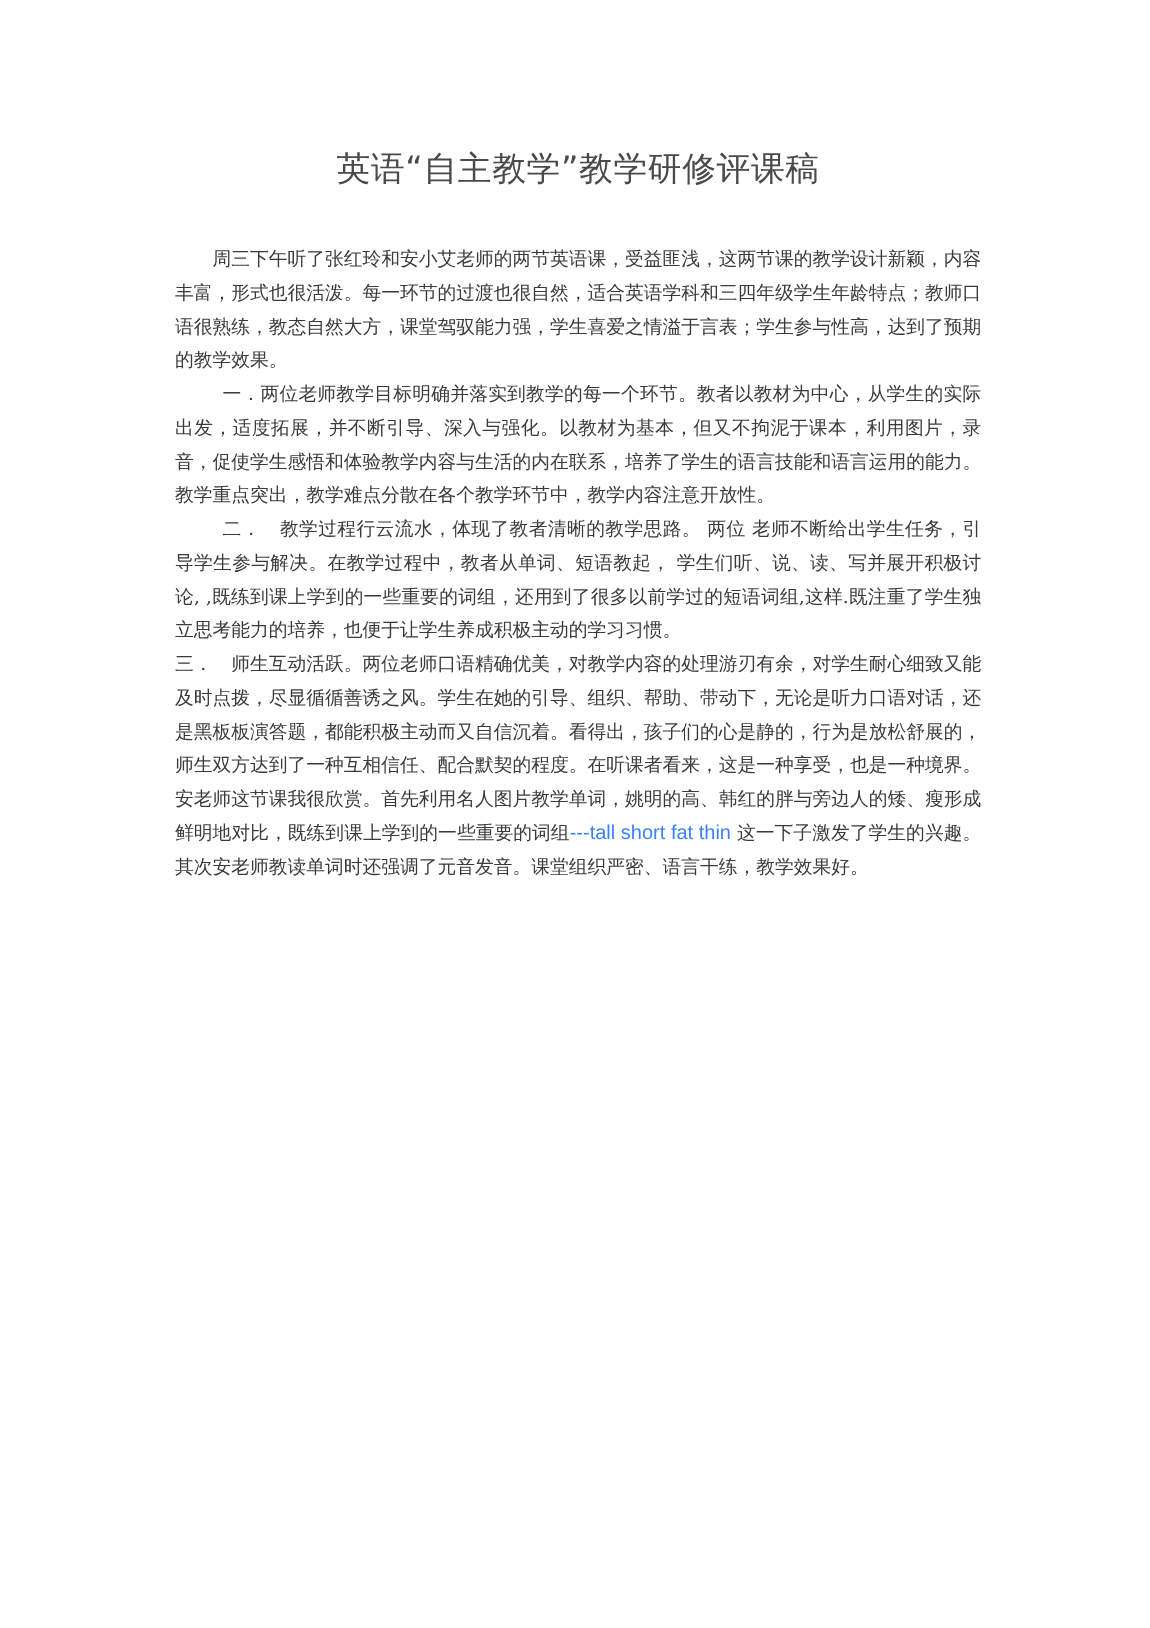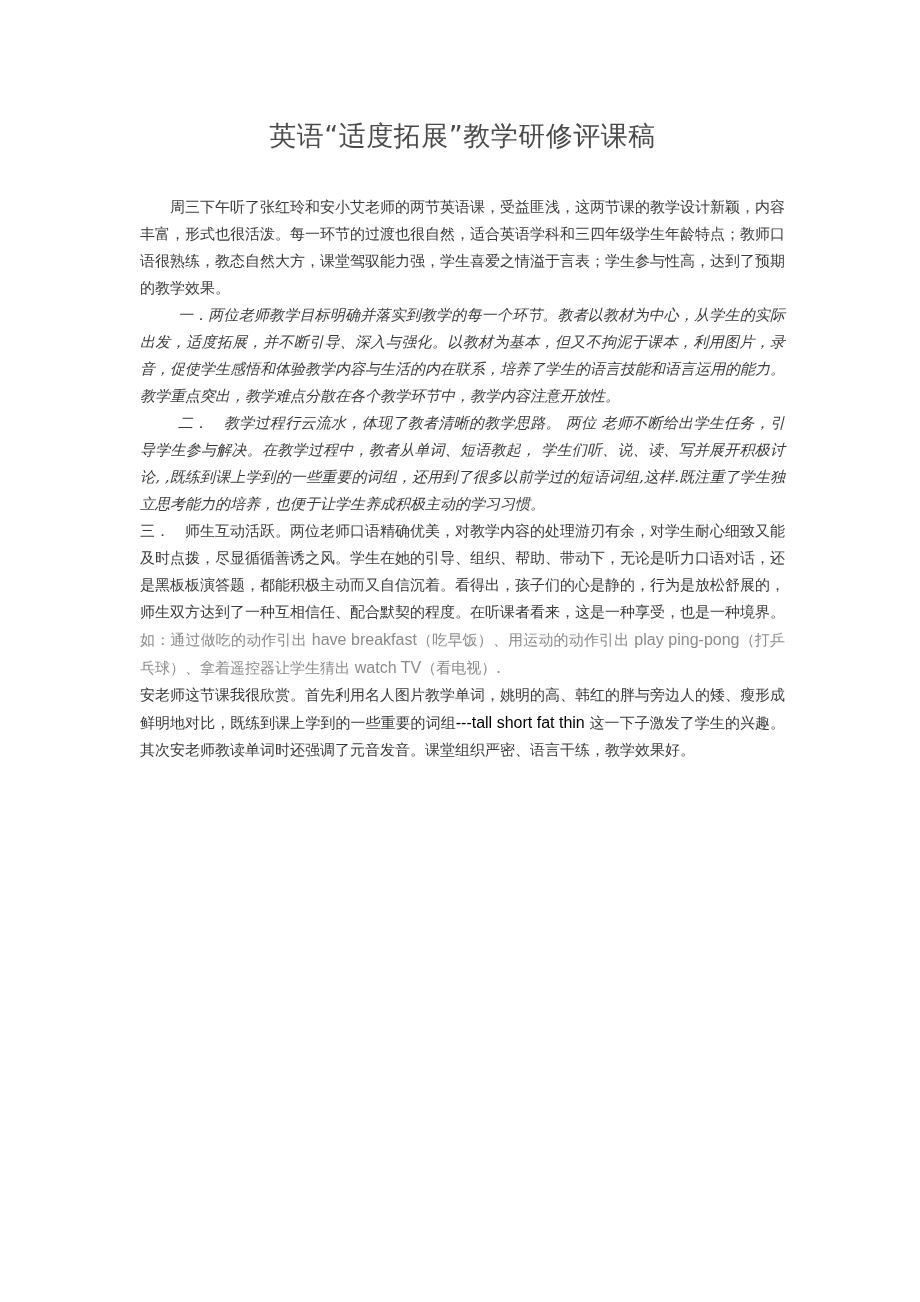--- a/index.html
+++ b/index.html
@@ -40,35 +40,34 @@
       width: 645px;
     }
     .p {
       margin: 0;
       font-size: 15px;
       line-height: 27px;
       text-align: justify;
       color: #3a3a3a;
     }
     .indent2 { text-indent: 30px; }
-    .indent3 { text-indent: 38px; font-style: italic; }
+    .indent3 { text-indent: 38px; }
     .light { color: #8a8a8a; }
     .latin {
       font-family: "Liberation Sans", "DejaVu Sans", sans-serif;
       font-size: 16px;
     }
-    .dark { color: #000000; }
+    .dark { color: #3b82f6; }
   </style>
 </head>
 <body>
 
 <div class="page">
-  <div class="title">英语“适度拓展”教学研修评课稿</div>
+  <div class="title">英语“自主教学”教学研修评课稿</div>
 
   <div class="body-text">
     <p class="p indent2">周三下午听了张红玲和安小艾老师的两节英语课，受益匪浅，这两节课的教学设计新颖，内容丰富，形式也很活泼。每一环节的过渡也很自然，适合英语学科和三四年级学生年龄特点；教师口语很熟练，教态自然大方，课堂驾驭能力强，学生喜爱之情溢于言表；学生参与性高，达到了预期的教学效果。</p>
     <p class="p indent3">一．两位老师教学目标明确并落实到教学的每一个环节。教者以教材为中心，从学生的实际出发，适度拓展，并不断引导、深入与强化。以教材为基本，但又不拘泥于课本，利用图片，录音，促使学生感悟和体验教学内容与生活的内在联系，培养了学生的语言技能和语言运用的能力。教学重点突出，教学难点分散在各个教学环节中，教学内容注意开放性。</p>
     <p class="p indent3">二．　教学过程行云流水，体现了教者清晰的教学思路。 两位  老师不断给出学生任务，引导学生参与解决。在教学过程中，教者从单词、短语教起，  学生们听、说、读、写并展开积极讨论, ,既练到课上学到的一些重要的词组，还用到了很多以前学过的短语词组,这样.既注重了学生独立思考能力的培养，也便于让学生养成积极主动的学习习惯。</p>
     <p class="p">三．　师生互动活跃。两位老师口语精确优美，对教学内容的处理游刃有余，对学生耐心细致又能及时点拨，尽显循循善诱之风。学生在她的引导、组织、帮助、带动下，无论是听力口语对话，还是黑板板演答题，都能积极主动而又自信沉着。看得出，孩子们的心是静的，行为是放松舒展的，师生双方达到了一种互相信任、配合默契的程度。在听课者看来，这是一种享受，也是一种境界。</p>
-    <p class="p light"><span>如：通过做吃的动作引出 </span><span class="latin">have breakfast</span><span>（吃早饭）、用运动的动作引出 </span><span class="latin">play ping-pong</span><span>（打乒乓球）、拿着遥控器让学生猜出 </span><span class="latin">watch TV</span><span>（看电视）.</span></p>
     <p class="p"><span>安老师这节课我很欣赏。首先利用名人图片教学单词，姚明的高、韩红的胖与旁边人的矮、瘦形成鲜明地对比，既练到课上学到的一些重要的词组</span><span class="latin dark">---tall short fat thin</span><span>  这一下子激发了学生的兴趣。其次安老师教读单词时还强调了元音发音。课堂组织严密、语言干练，教学效果好。</span></p>
   </div>
 </div>
 
 </body></html>

